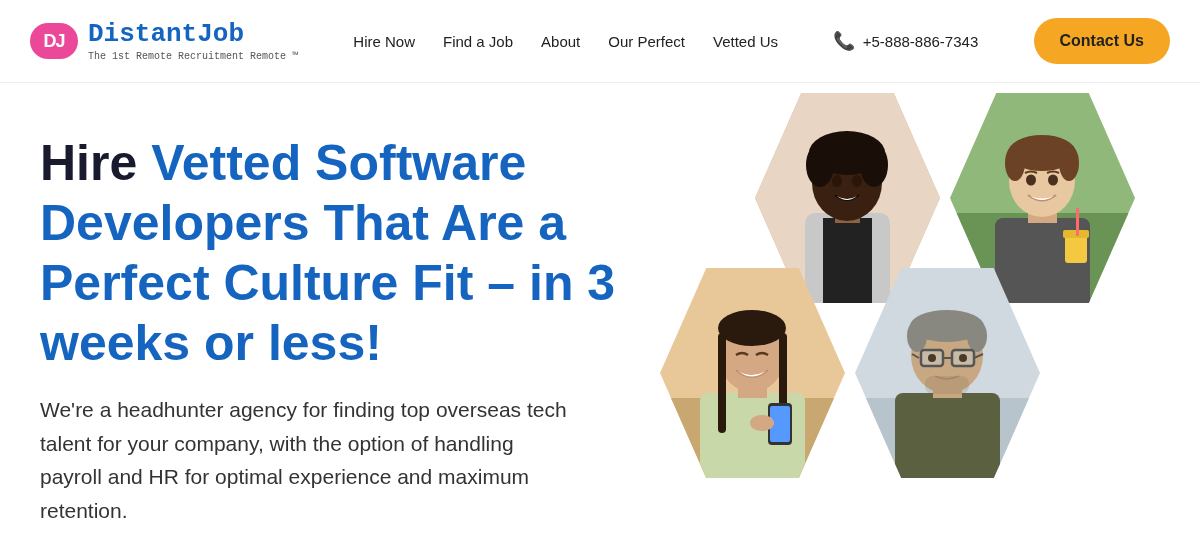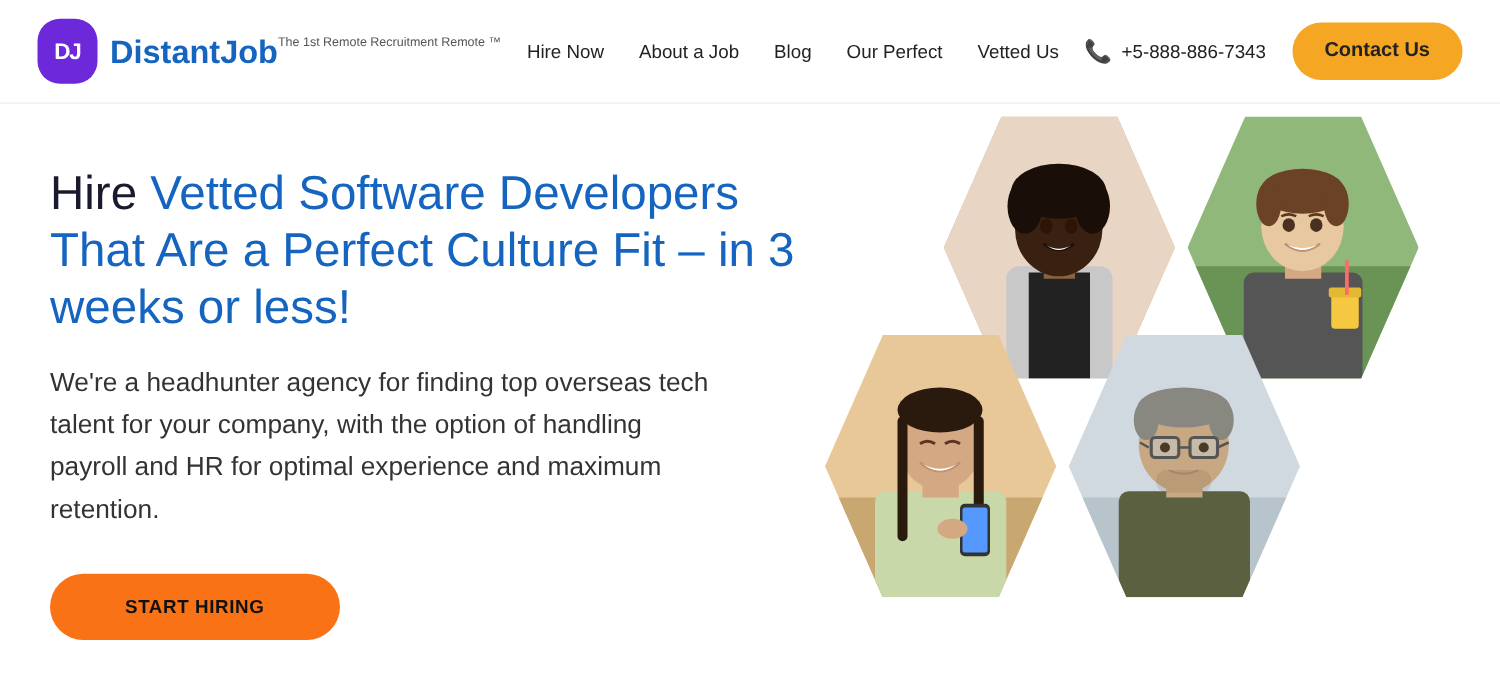--- a/index.html
+++ b/index.html
@@ -15,35 +15,36 @@
       border-bottom: 1px solid #eee;
       background: #fff;
     }
     .logo-area {
       display: flex;
       align-items: center;
       gap: 10px;
     }
     .logo-icon {
       width: 48px;
-      height: 52px;
-      background: #6d28d9;
+      height: 36px;
+      background: #ec4899;
       border-radius: 18px;
       display: flex;
       align-items: center;
       justify-content: center;
       color: #fff;
       font-weight: 900;
       font-size: 18px;
       letter-spacing: -1px;
       flex-shrink: 0;
     }
     .logo-text-area {
       display: flex;
-      flex-direction: row;
+      flex-direction: column;
+      font-family: Liberation Mono, monospace;
     }
     .logo-name {
       font-size: 26px;
       font-weight: 700;
       color: #1565c0;
       line-height: 1.1;
     }
     .logo-tagline {
       font-size: 10px;
       color: #555;
@@ -95,22 +96,22 @@
       position: relative;
       overflow: hidden;
     }
 
     
     .left-side {
       flex: 0 0 600px;
       padding-top: 10px;
     }
     .headline {
-      font-size: 38px;
-      font-weight: 400;
+      font-size: 50px;
+      font-weight: 700;
       color: #1a1a2e;
       line-height: 1.2;
       margin-bottom: 20px;
     }
     .headline-blue {
       color: #1565c0;
     }
     .subtext {
       font-size: 21px;
       color: #333;
@@ -172,22 +173,22 @@
   <div class="logo-area">
     <div class="logo-icon">DJ</div>
     <div class="logo-text-area">
       <span class="logo-name">DistantJob</span>
       <span class="logo-tagline">The 1st Remote Recruitment Remote ™</span>
     </div>
   </div>
 
   <nav>
     <a class="nav-link" href="#">Hire Now</a>
-    <a class="nav-link" href="#">About a Job</a>
-    <a class="nav-link" href="#">Blog</a>
+    <a class="nav-link" href="#">Find a Job</a>
+    <a class="nav-link" href="#">About</a>
     <a class="nav-link" href="#">Our Perfect</a>
     <a class="nav-link" href="#">Vetted Us</a>
   </nav>
 
   <div class="phone-area">
     <span class="phone-icon">📞</span>
     <span>+5-888-886-7343</span>
   </div>
 
   <button class="contact-btn">Contact Us</button>

